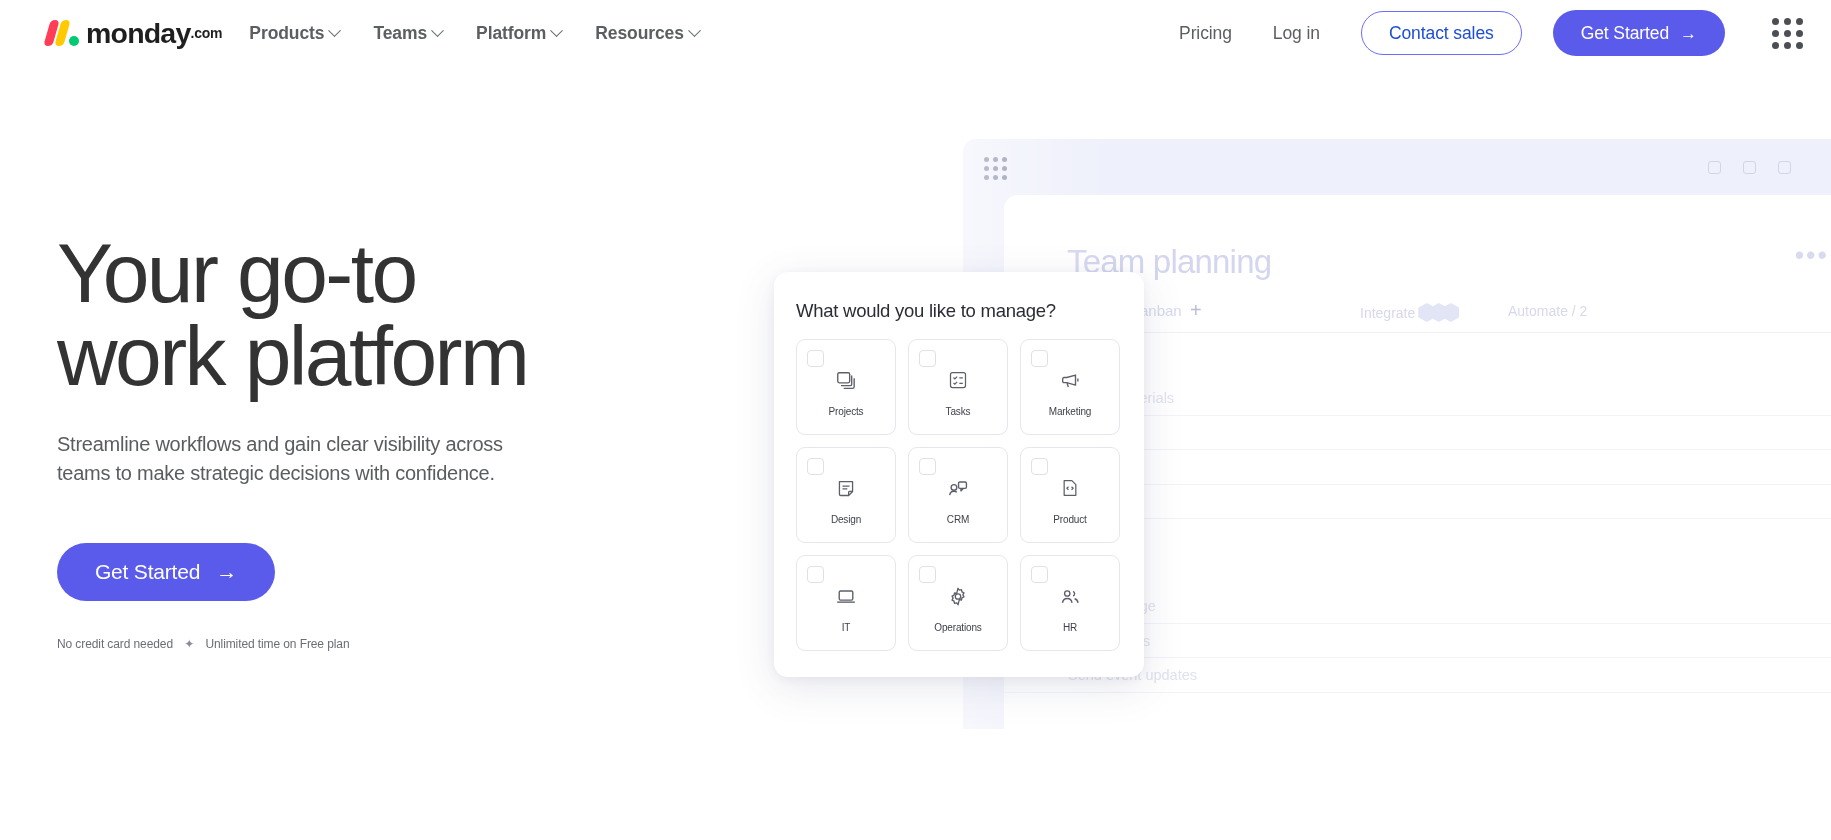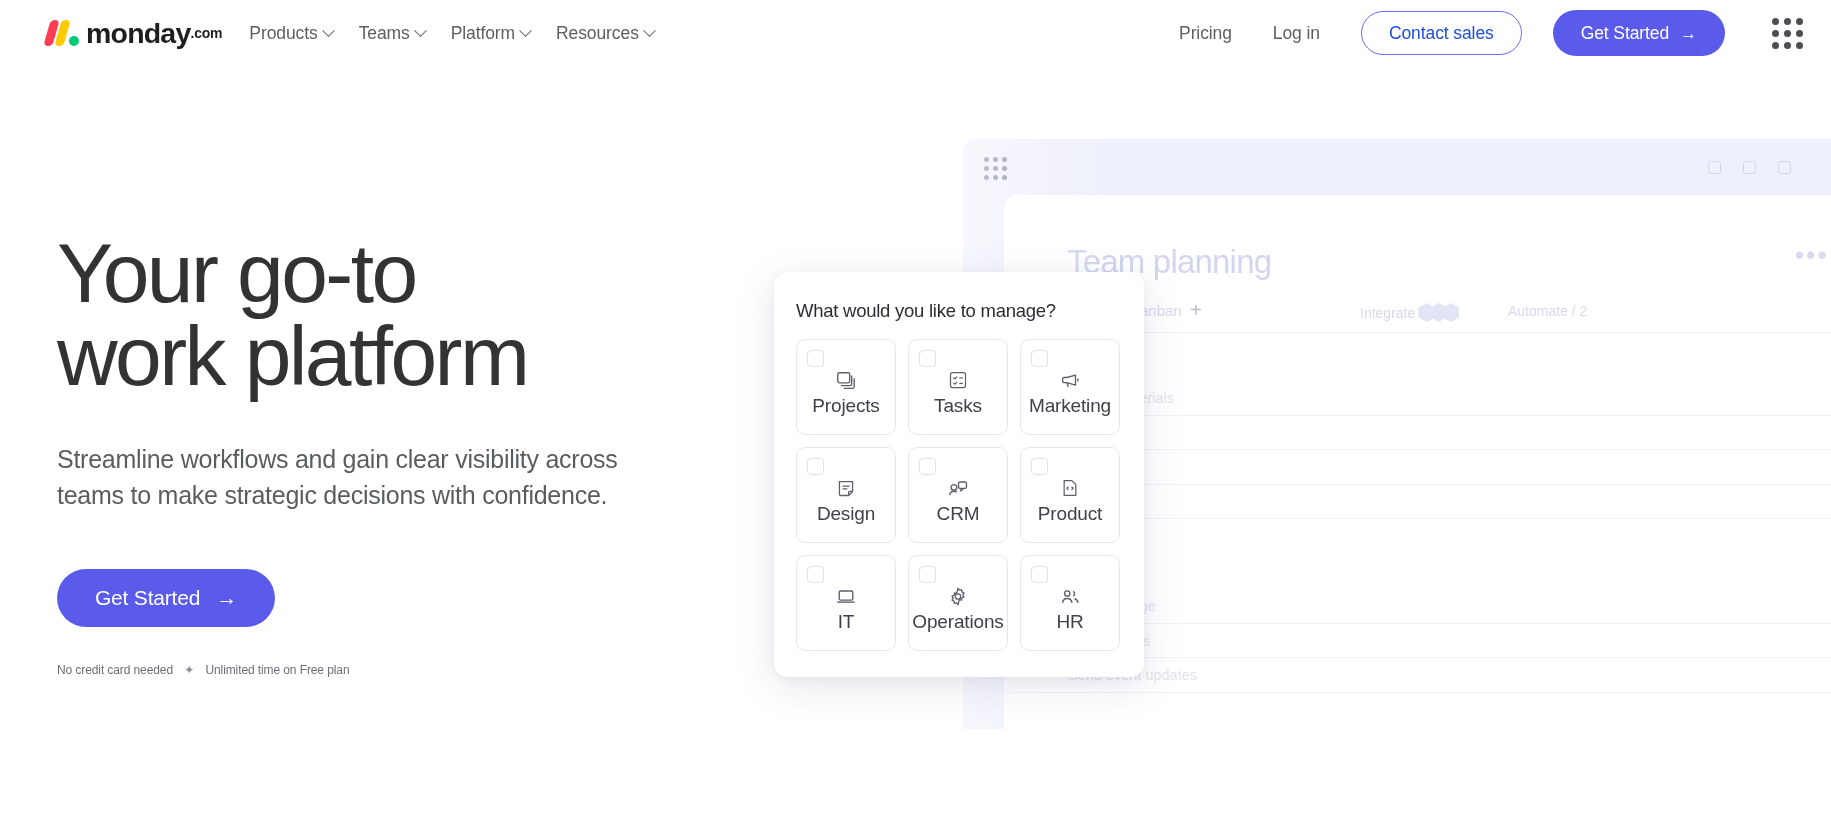--- a/index.html
+++ b/index.html
@@ -18,21 +18,21 @@
   }
   .logo-wrap { display: flex; align-items: center; margin-left: 47px; }
   .logo-marks { display: flex; align-items: flex-end; gap: 2px; margin-right: 7px; }
   .lm { border-radius: 7px; }
   .lm.red { width: 9px; height: 26px; background: #ff3d57; transform: skewX(-16deg); }
   .lm.yel { width: 9px; height: 26px; background: #ffcb00; transform: skewX(-16deg); }
   .lm.grn { width: 10px; height: 10px; border-radius: 50%; background: #00ca72; transform: none; }
   .logo-text { font-size: 28.5px; font-weight: 700; color: #1f1f1f; letter-spacing: -0.8px; }
   .logo-dotcom { font-size: 14px; font-weight: 700; color: #1f1f1f; letter-spacing: -0.2px; }
 
-  .nav { display: flex; margin-left: 27px; gap: 26px; }
+  .nav { display: flex; margin-left: 27px; gap: 34px; font-weight: bold; }
   .nav-item {
     display: flex; align-items: center; gap: 6px;
     font-size: 17.5px; color: #5c5f62; cursor: pointer; letter-spacing: -0.1px;
   }
   .chev { width: 9px; height: 9px; border-right: 1.6px solid #6b6e71; border-bottom: 1.6px solid #6b6e71;
           transform: rotate(45deg) translate(-2px,-2px); }
 
   .header-right { margin-left: auto; display: flex; align-items: center; gap: 11px; margin-right: 28px; }
   .h-link { font-size: 17.5px; color: #5c5f62; cursor: pointer; margin-right: 30px; letter-spacing: -0.1px; }
   .btn-outline {
@@ -49,21 +49,21 @@
   .apps-grid { display: grid; grid-template-columns: repeat(3, 7px); gap: 5px; margin-left: 36px; cursor: pointer; }
   .apps-grid i { width: 7px; height: 7px; border-radius: 50%; background: #4b4e52; display: block; }
 
   
   .hero { position: absolute; left: 57px; top: 232px; width: 640px; z-index: 40; }
   .hero h1 {
     font-size: 84px; line-height: 0.99; font-weight: 400; color: #333333;
     letter-spacing: -2.6px; white-space: pre-line;
   }
   .hero-sub {
-    margin-top: 44px; font-size: 25px; line-height: 1.43; color: #5a5d60;
+    margin-top: 32px; font-size: 20px; line-height: 1.43; color: #5a5d60;
     letter-spacing: -0.25px; white-space: pre-line; font-weight: 300;
   }
   .hero-cta {
     margin-top: 55px; height: 58px; width: 218px; border-radius: 29px; background: #5a5aeb;
     display: flex; align-items: center; justify-content: center; gap: 16px;
     color: #fff; font-size: 21px; cursor: pointer; border: none; letter-spacing: -0.2px;
   }
   .hero-note { margin-top: 36px; font-size: 12px; color: #6b6e76; letter-spacing: -0.1px; }
   .hero-note .sep { margin: 0 8px; color: #8b8e96; }
 
@@ -129,21 +129,21 @@
   .opt {
     position: relative; border: 1px solid #e6e7ee; border-radius: 9px; background: #fff;
     cursor: pointer; display: flex; flex-direction: column; align-items: center;
     justify-content: flex-end; padding-bottom: 17px;
   }
   .opt-cb {
     position: absolute; left: 10px; top: 10px; width: 17px; height: 17px;
     border: 1.3px solid #dfe0e8; border-radius: 4px; background: #fff;
   }
   .opt-icon { position: absolute; left: 50%; top: 30px; transform: translateX(-50%); color: #5d6069; }
-  .opt-label { font-size: 19px; color: #3f424a; letter-spacing: -0.15px; margin-top: 32px; }
+  .opt-label { font-size: 10px; color: #3f424a; letter-spacing: -0.15px; margin-top: 32px; }
 </style>
 </head>
 <body>
 
 <div id="root">
 
   <div class="header">
     <div class="logo-wrap">
       <span class="logo-marks">
         <i class="lm red"></i>

